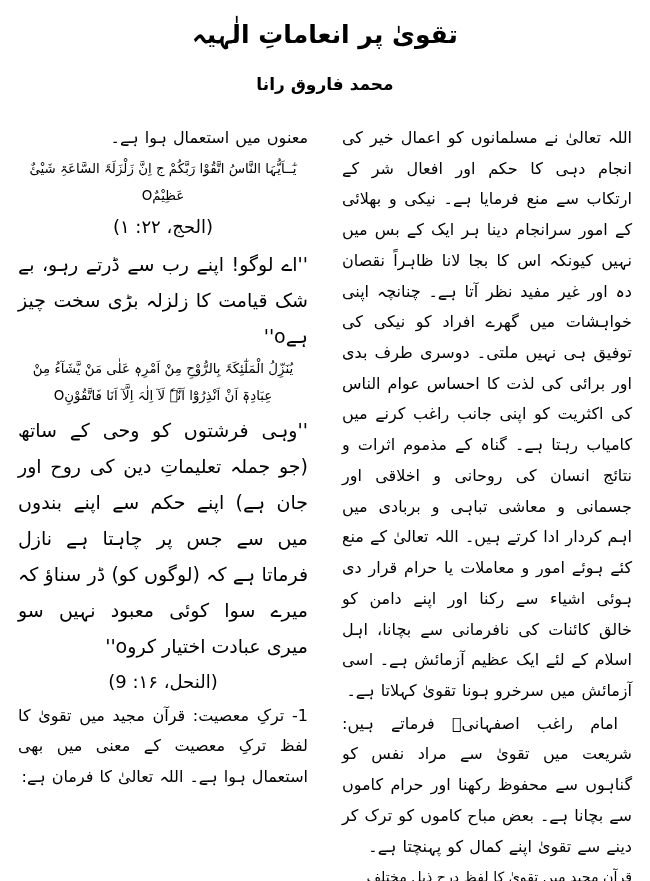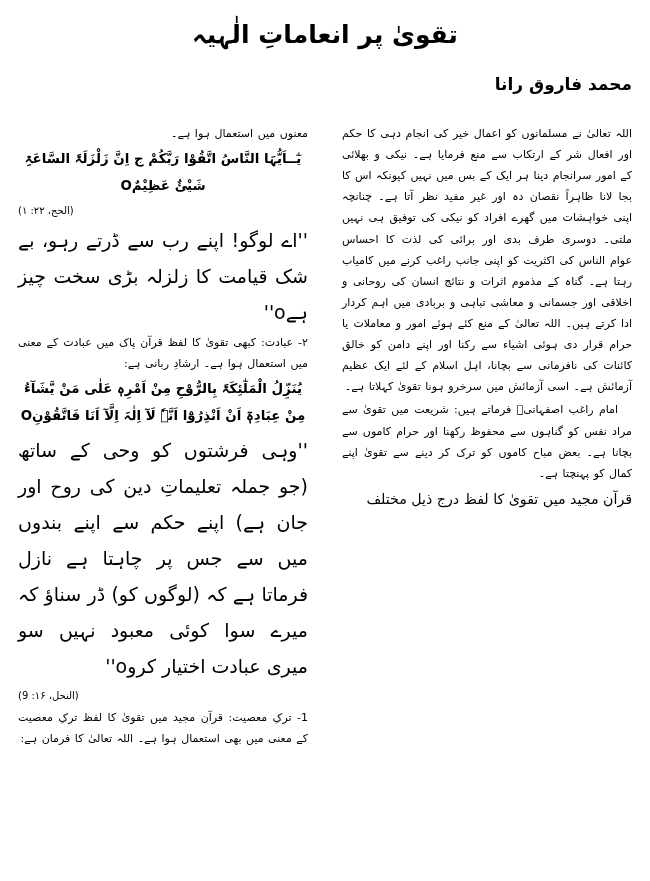--- a/index.html
+++ b/index.html
@@ -25,59 +25,59 @@
   }
   .doc-title {
     text-align: center;
     font-size: 25px;
     line-height: 1.5;
     font-weight: bold;
     margin: 6px 0 0 0;
     letter-spacing: 0px;
   }
   .doc-author {
-    text-align: right;
+    text-align: center;
     font-size: 17px;
     line-height: 1.5;
     font-weight: bold;
     margin: 18px 0 0 0;
   }
   .columns {
     display: flex;
     flex-direction: row;
     justify-content: space-between;
     margin-top: 26px;
     gap: 26px;
   }
   .column {
     width: 290px;
     box-sizing: border-box;
   }
   .para {
-    font-size: 11px;
+    font-size: 16px;
     line-height: 1.92;
     text-align: justify;
     text-justify: inter-word;
     margin: 0 0 2px 0;
     word-spacing: 1px;
   }
   .para.indent-first {
     text-indent: 14px;
   }
   .quote {
     font-size: 13.4px;
     line-height: 2.0;
     text-align: center;
     margin: 2px 0 2px 0;
-    font-weight: bold;
+    font-weight: normal;
   }
   .quote-ref {
-    font-size: 10px;
+    font-size: 18px;
     line-height: 1.8;
-    text-align: left;
+    text-align: center;
     margin: 0 0 2px 0;
   }
   .translation {
     font-size: 19px;
     line-height: 1.9;
     text-align: justify;
     margin: 0 0 2px 0;
   }
   .section-heading {
     font-size: 19px;
@@ -111,21 +111,20 @@
       <p class="para">اللہ تعالیٰ نے مسلمانوں کو اعمال خیر کی انجام دہی کا حکم اور افعال شر کے ارتکاب سے منع فرمایا ہے۔ نیکی و بھلائی کے امور سرانجام دینا ہر ایک کے بس میں نہیں کیونکہ اس کا بجا لانا ظاہراً نقصان دہ اور غیر مفید نظر آتا ہے۔ چنانچہ اپنی خواہشات میں گھرے افراد کو نیکی کی توفیق ہی نہیں ملتی۔ دوسری طرف بدی اور برائی کی لذت کا احساس عوام الناس کی اکثریت کو اپنی جانب راغب کرنے میں کامیاب رہتا ہے۔ گناہ کے مذموم اثرات و نتائج انسان کی روحانی و اخلاقی اور جسمانی و معاشی تباہی و بربادی میں اہم کردار ادا کرتے ہیں۔ اللہ تعالیٰ کے منع کئے ہوئے امور و معاملات یا حرام قرار دی ہوئی اشیاء سے رکنا اور اپنے دامن کو خالق کائنات کی نافرمانی سے بچانا، اہل اسلام کے لئے ایک عظیم آزمائش ہے۔ اسی آزمائش میں سرخرو ہونا تقویٰ کہلاتا ہے۔</p>
       <p class="para indent-first">امام راغب اصفہانیؒ فرماتے ہیں: شریعت میں تقویٰ سے مراد نفس کو گناہوں سے محفوظ رکھنا اور حرام کاموں سے بچانا ہے۔ بعض مباح کاموں کو ترک کر دینے سے تقویٰ اپنے کمال کو پہنچتا ہے۔</p>
       <p class="tail">قرآن مجید میں تقویٰ کا لفظ درج ذیل مختلف</p>
     </div>
 
     <div class="column left-col">
       <p class="para">معنوں میں استعمال ہوا ہے۔</p>
       <p class="quote">یٰٓــاَیُّہَا النَّاسُ اتَّقُوْا رَبَّکُمْ ج اِنَّ زَلْزَلَۃَ السَّاعَۃِ شَیْئٌ عَظِیْمٌO</p>
       <p class="quote-ref">(الحج، ۲۲: ۱)</p>
       <p class="translation">''اے لوگو! اپنے رب سے ڈرتے رہو، بے شک قیامت کا زلزلہ بڑی سخت چیز ہےo''</p>
-      <p class="para">۲- عبادت: کبھی تقویٰ کا لفظ قرآن پاک میں عبادت کے معنی میں استعمال ہوا ہے۔ ارشادِ ربانی ہے:</p>
       <p class="quote">یُنَزِّلُ الْمَلٰٓئِکَۃَ بِالرُّوْحِ مِنْ اَمْرِہٖ عَلٰی مَنْ یَّشَآءُ مِنْ عِبَادِہٖٓ اَنْ اَنْذِرُوْٓا اَنَّہٗ لَآ اِلٰہَ اِلَّآ اَنَا فَاتَّقُوْنِO</p>
       <p class="translation">''وہی فرشتوں کو وحی کے ساتھ (جو جملہ تعلیماتِ دین کی روح اور جان ہے) اپنے حکم سے اپنے بندوں میں سے جس پر چاہتا ہے نازل فرماتا ہے کہ (لوگوں کو) ڈر سناؤ کہ میرے سوا کوئی معبود نہیں سو میری عبادت اختیار کروo''</p>
       <p class="quote-ref">(النحل، ۱۶: 9)</p>
       <p class="para">1- ترکِ معصیت: قرآن مجید میں تقویٰ کا لفظ ترکِ معصیت کے معنی میں بھی استعمال ہوا ہے۔ اللہ تعالیٰ کا فرمان ہے:</p>
     </div>
 
   </div>
 </div>
 
 </body></html>

